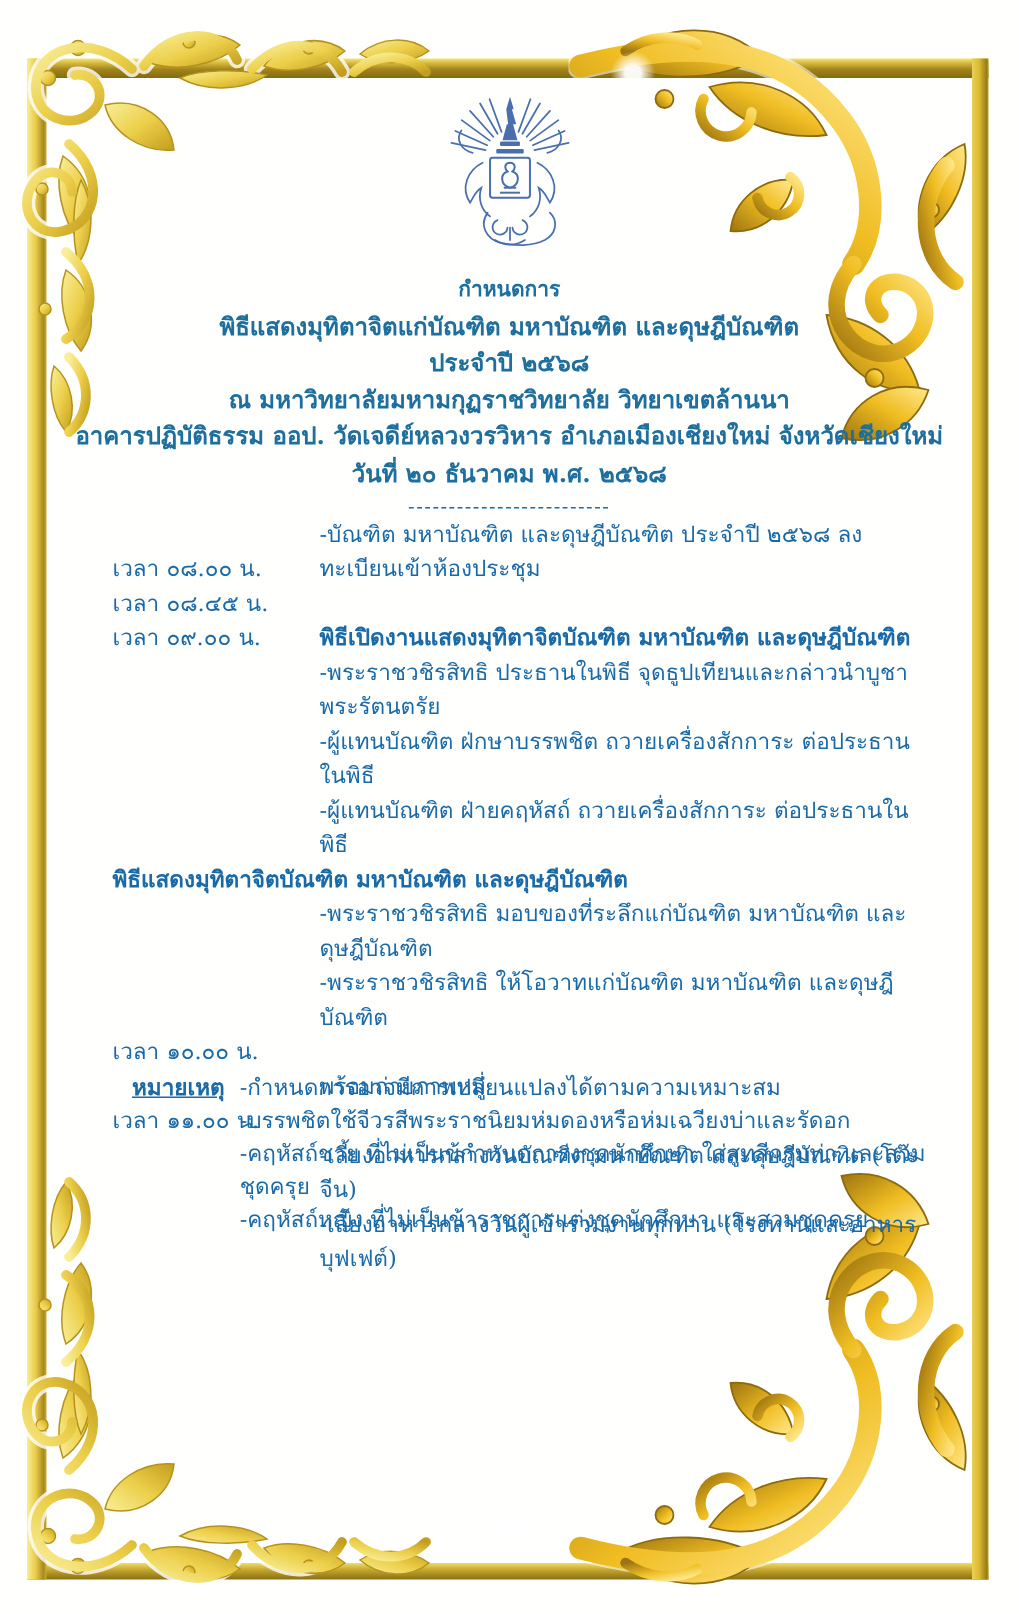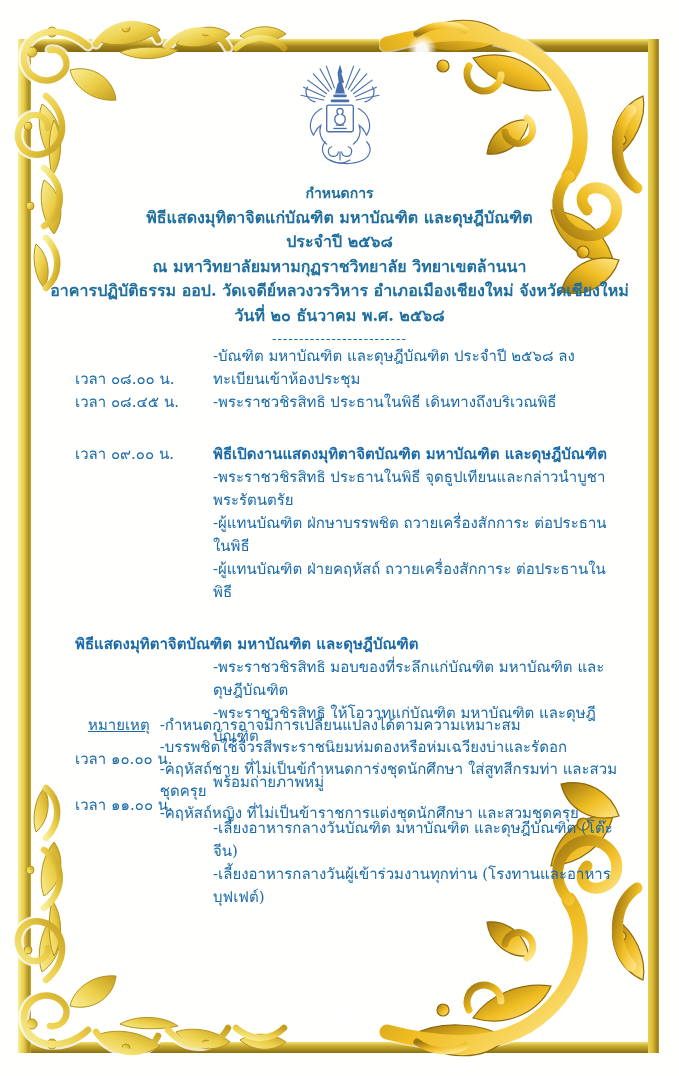--- a/index.html
+++ b/index.html
@@ -40,25 +40,25 @@
   .header { position:absolute; left:50px; right:50px; top:181px; text-align:center;
             font-weight:bold; font-size:16px; line-height:24.5px; color:#1f6f9e; }
   .header .title { font-size:14px; }
   .header .sep { font-weight:normal; letter-spacing:1px; font-size:13px; line-height:22px; color:#1a6aa8; }
 
   .schedule { position:absolute; left:75px; top:345px; width:542px;
               font-size:15px; line-height:23px; }
   .srow { display:flex; align-items:flex-end; }
   .stime { flex:0 0 138px; white-space:nowrap; }
   .stext { flex:1; }
-  .bold  { font-weight:bold;margin-top:29px; }
+  .bold  { font-weight:bold; }
 
   .notes { position:absolute; left:88px; top:714px; width:540px;
            font-size:15px; line-height:22px; display:flex; }
-  .nlabel { font-weight:normal; text-decoration:underline; white-space:nowrap;
+  .nlabel { font-weight:bold; text-decoration:underline; white-space:nowrap;
             margin-right:10px; }
 </style>
 </head>
 <body>
 
 <div class="page">
 
   <svg width="0" height="0" style="position:absolute" aria-hidden="true">
     <defs>
       <linearGradient id="goldLight" x1="0" y1="0" x2="1" y2="1">
@@ -259,21 +259,20 @@
     <div class="sep">-------------------------</div>
   </div>
 
   <div class="schedule txt">
     <div class="srow">
       <span class="stime">เวลา ๐๘.๐๐ น.</span>
       <span class="stext">-บัณฑิต มหาบัณฑิต และดุษฎีบัณฑิต ประจำปี ๒๕๖๘ ลงทะเบียนเข้าห้องประชุม</span>
     </div>
     <div class="srow">
       <span class="stime">เวลา ๐๘.๔๕ น.</span>
-      <span class="stext">-พระราชวชิรสิทธิ ประธานในพิธี  เดินทางถึงบริเวณพิธี</span>
     </div>
     <div class="srow">
       <span class="stime">เวลา ๐๙.๐๐ น.</span>
       <span class="stext bold">พิธีเปิดงานแสดงมุทิตาจิตบัณฑิต มหาบัณฑิต และดุษฎีบัณฑิต</span>
     </div>
     <div class="srow">
       <span class="stime"></span>
       <span class="stext">-พระราชวชิรสิทธิ ประธานในพิธี  จุดธูปเทียนและกล่าวนำบูชาพระรัตนตรัย</span>
     </div>
     <div class="srow">

